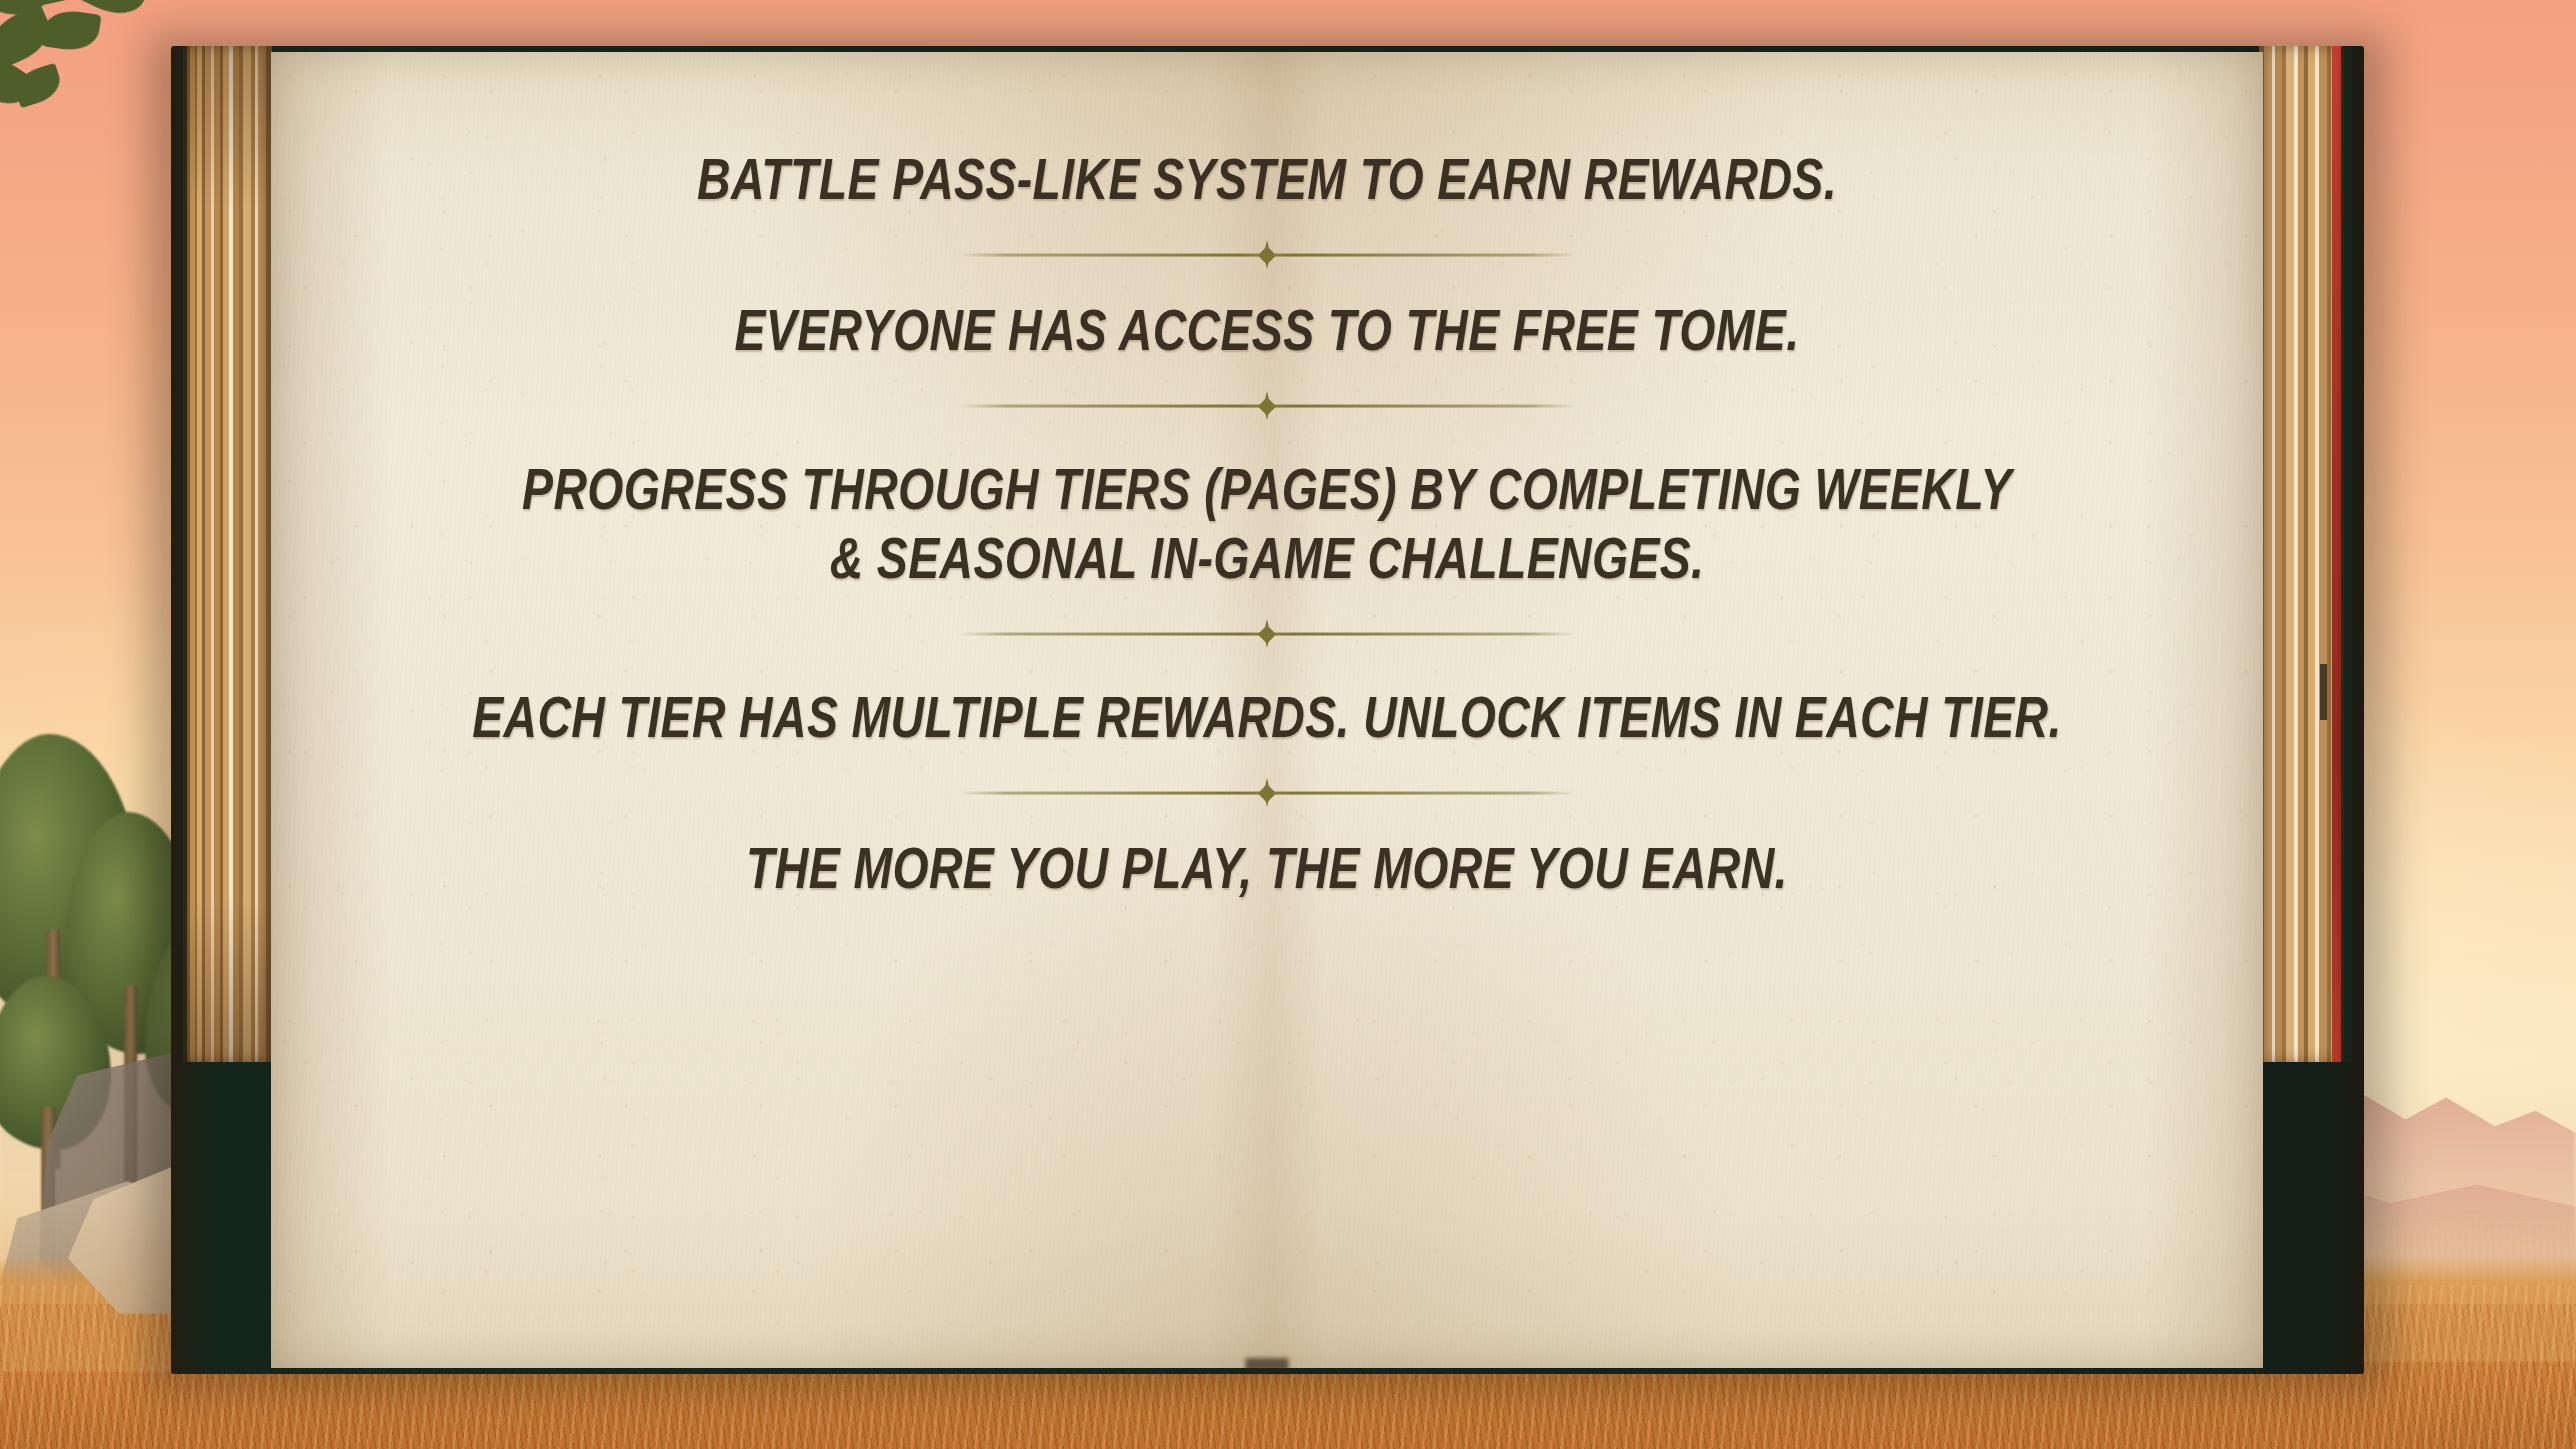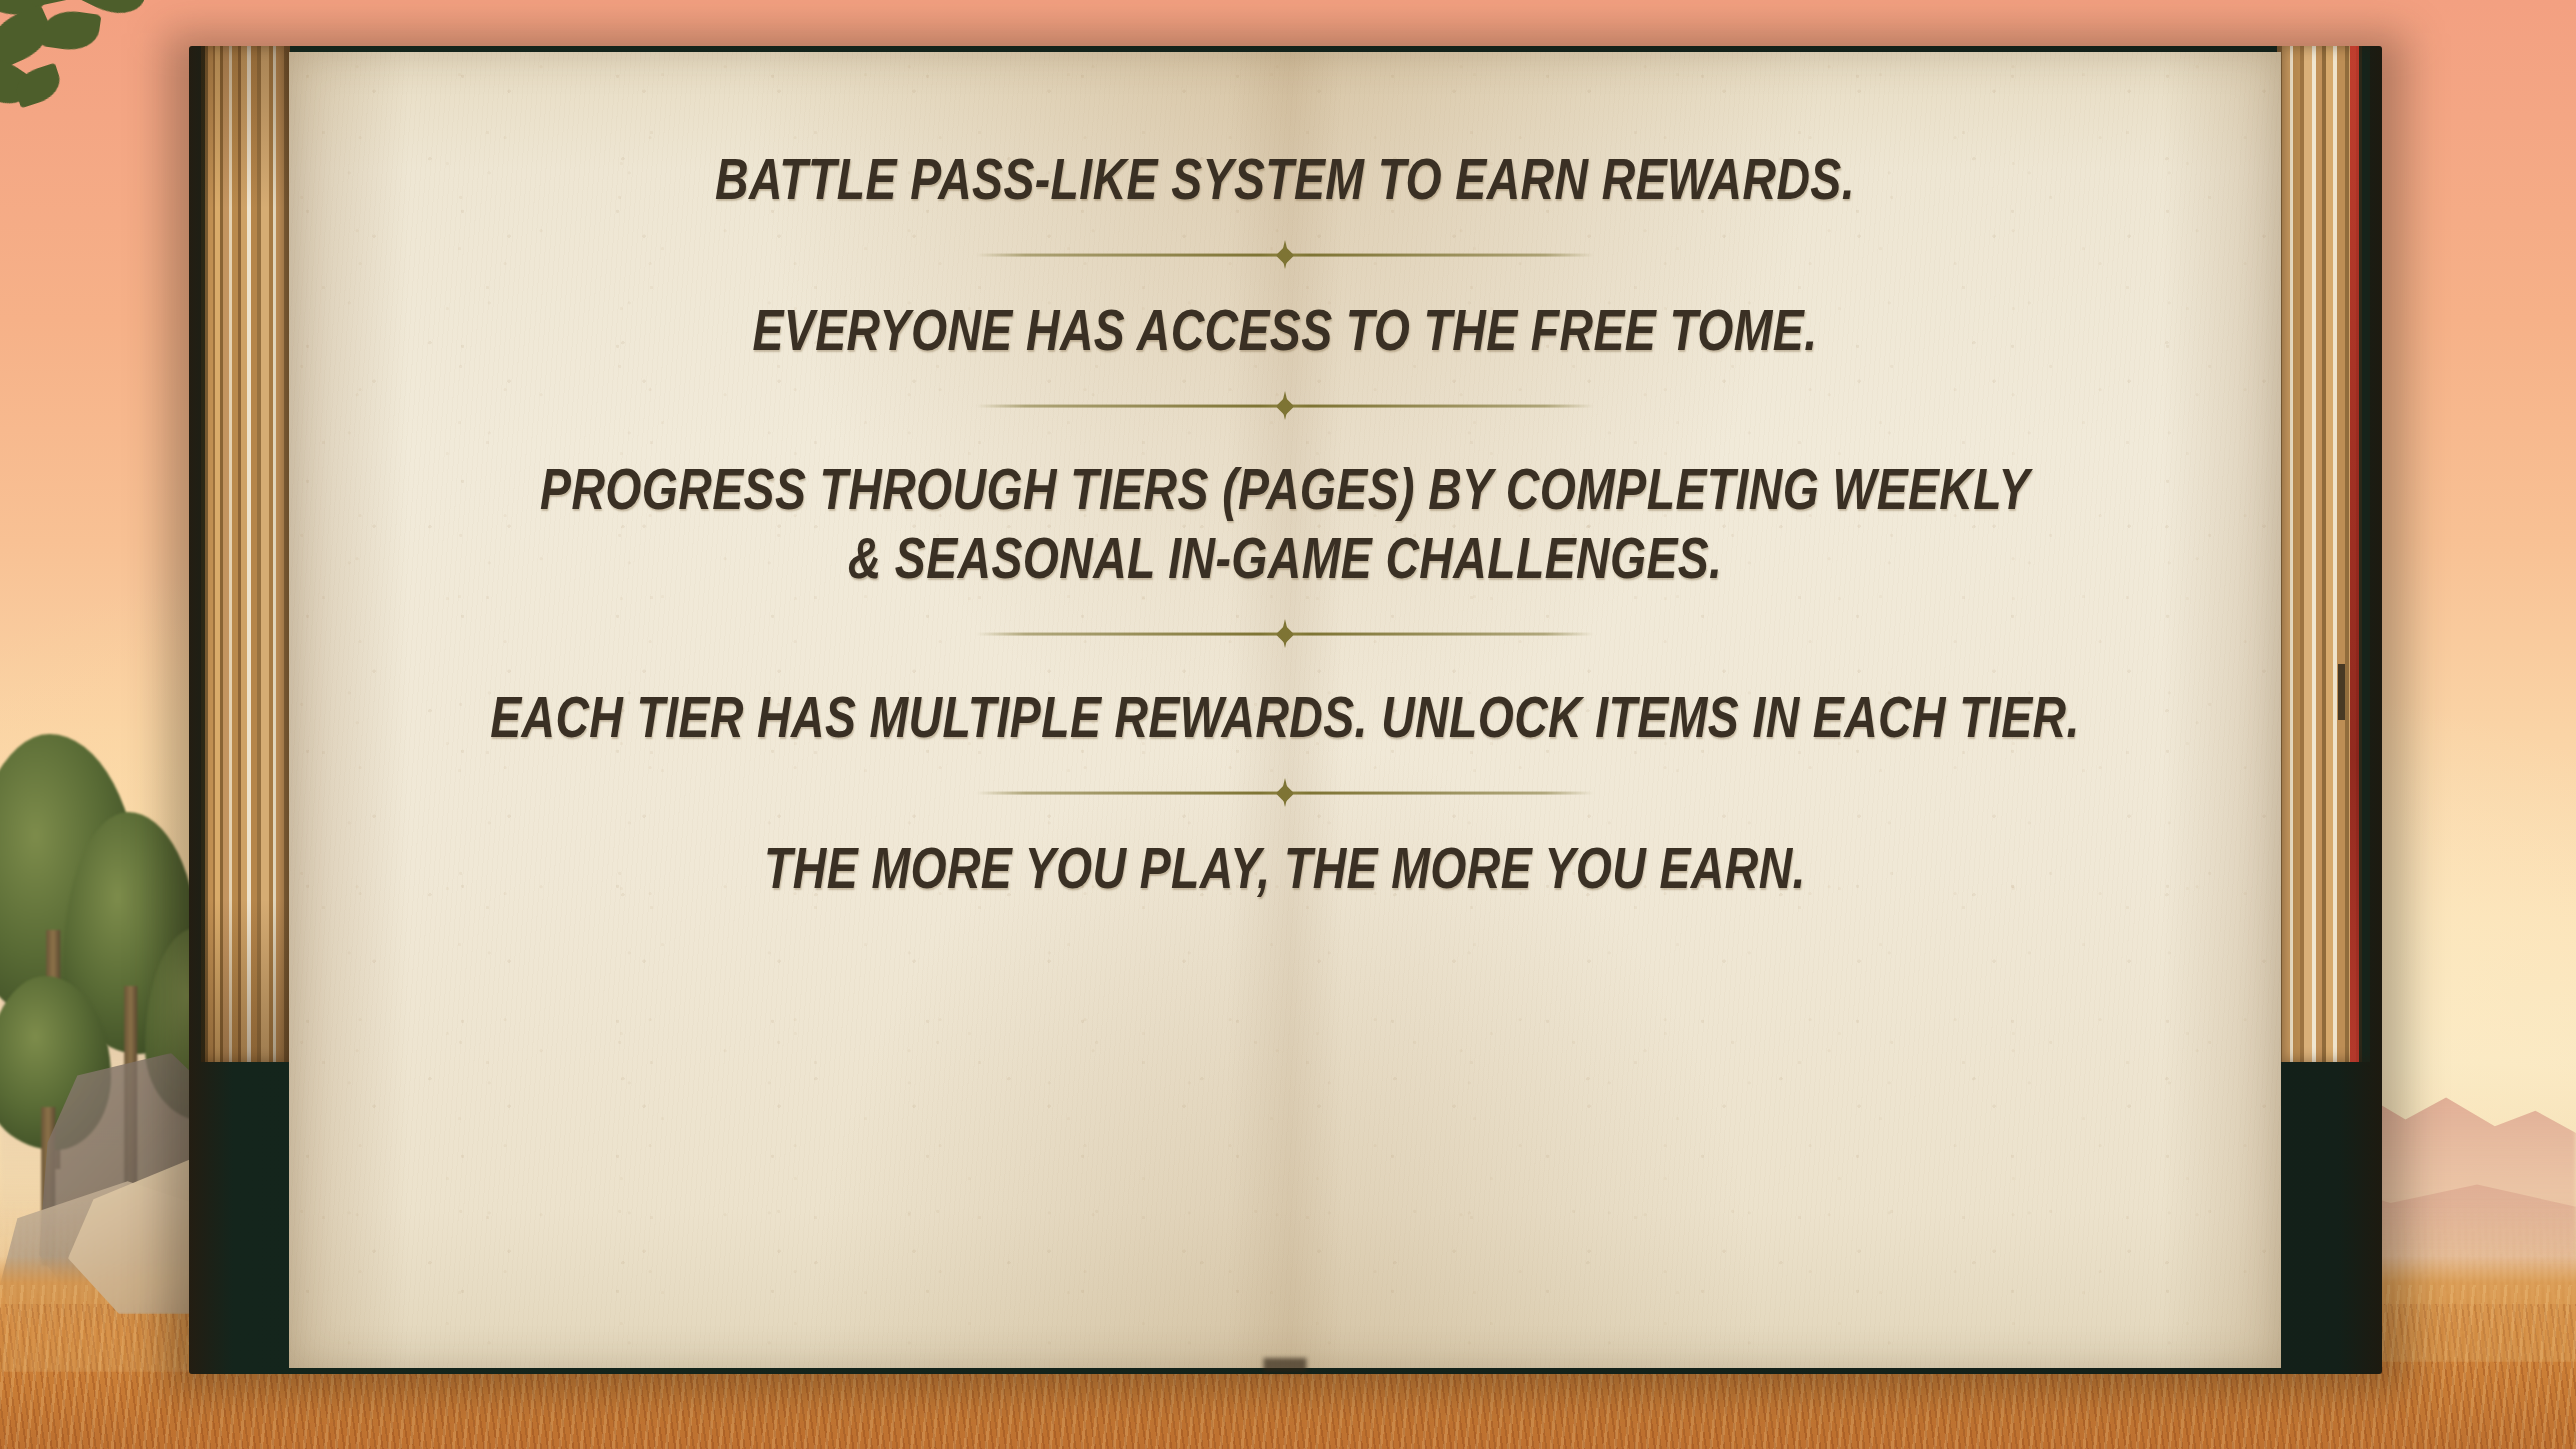--- a/index.html
+++ b/index.html
@@ -140,21 +140,21 @@
   }
   .rock-fg{
     position:absolute;left:68px;bottom:135px;width:319px;height:164px;
     background:linear-gradient(150deg,#e4d0b0,#c9ad89 55%,#9c8467);
     clip-path:polygon(8% 30%,38% 6%,78% 14%,100% 52%,88% 100%,16% 100%,0% 66%);
     filter:blur(0.8px);opacity:.95;
   }
 
   
   #book{
-    position:absolute;left:189px;top:46px;width:2193px;height:1016px;
+    position:absolute;left:171px;top:46px;width:2193px;height:1016px;
   }
   
   .book-shadow{
     position:absolute;left:-23px;top:-13.5px;width:2240px;height:1360px;
     background:rgba(30,22,14,.30);
     filter:blur(21px);border-radius:5.8px;
   }
   .cover{
     position:absolute;left:0;top:0;width:2193px;height:1328px;
     background:linear-gradient(to right,#231d12,#14251c 2%,#132019 98%,#1d1a10);

